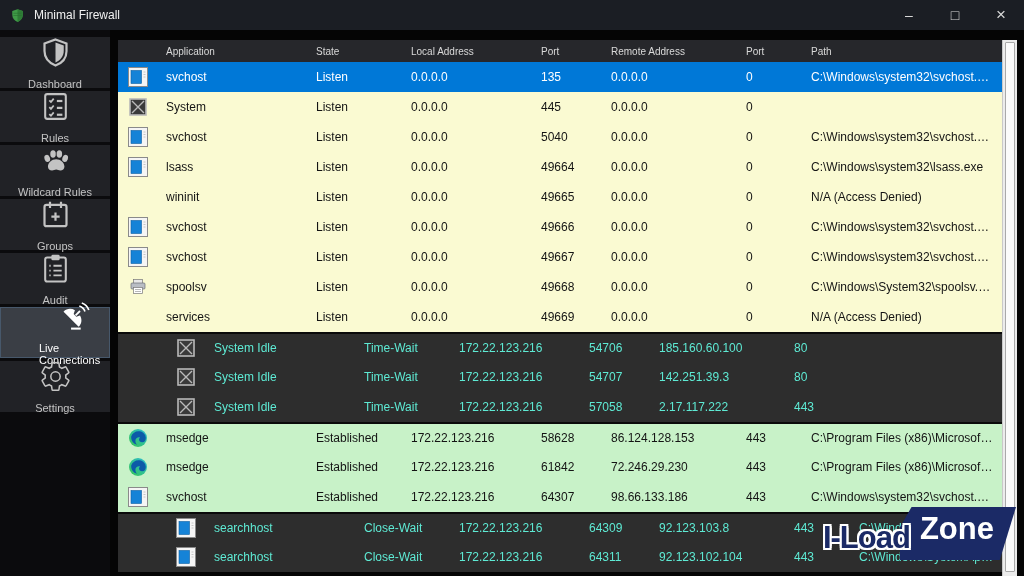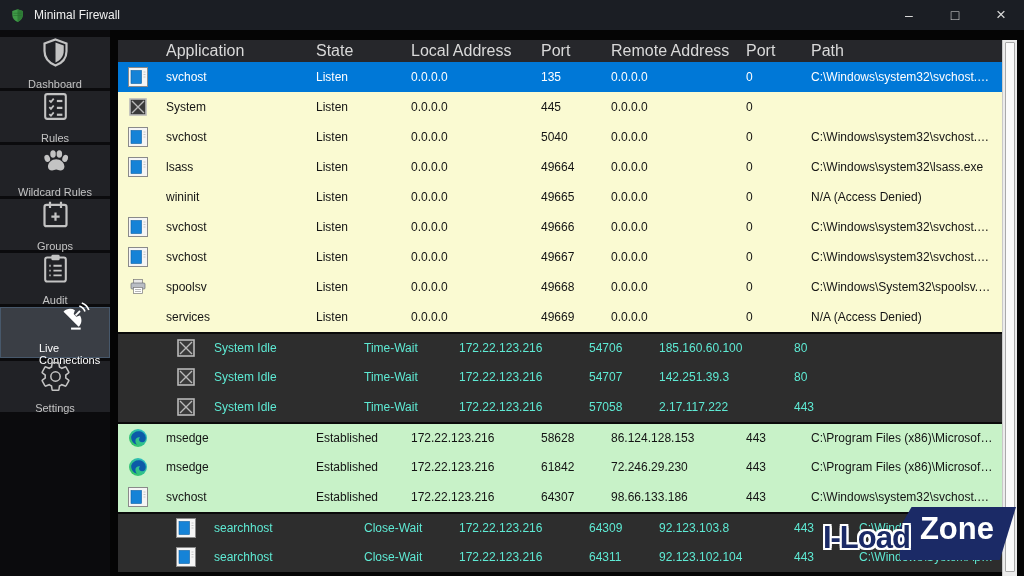--- a/index.html
+++ b/index.html
@@ -47,21 +47,21 @@
     position:absolute; left:110px; top:30px; width:914px; height:546px;
     background:#050505;
   }
   .grid-row {
     display:grid;
     grid-template-columns: 40px 150px 95px 130px 70px 135px 65px 1fr;
     align-items:center;
   }
   .table-header {
     position:absolute; left:8px; top:10px; width:884px; height:22px;
-    background: var(--header-bg, #26272b); color:#d9d9d9; font-size:16px;
+    background: var(--header-bg, #26272b); color:#d9d9d9; font-size:10px;
   }
   .table-header .hcell { padding:0 8px; white-space:nowrap; overflow:hidden; cursor:pointer; }
   .table-body { position:absolute; left:8px; top:32px; width:884px; }
   .row { height:30px; font-size:12px; cursor:pointer; }
   .row .cell { padding:0 8px; white-space:nowrap; overflow:hidden; text-overflow:ellipsis; }
   .row .c-icon { display:flex; justify-content:center; padding:0; }
   .app-icon { width:20px; height:20px; display:inline-flex; }
   .app-icon svg { width:20px; height:20px; }
   .row.listen      { background: var(--listen-row, #fafad2); color:#141414; }
   .row.established { background: var(--established-row, #c8f2c8); color:#141414; }

